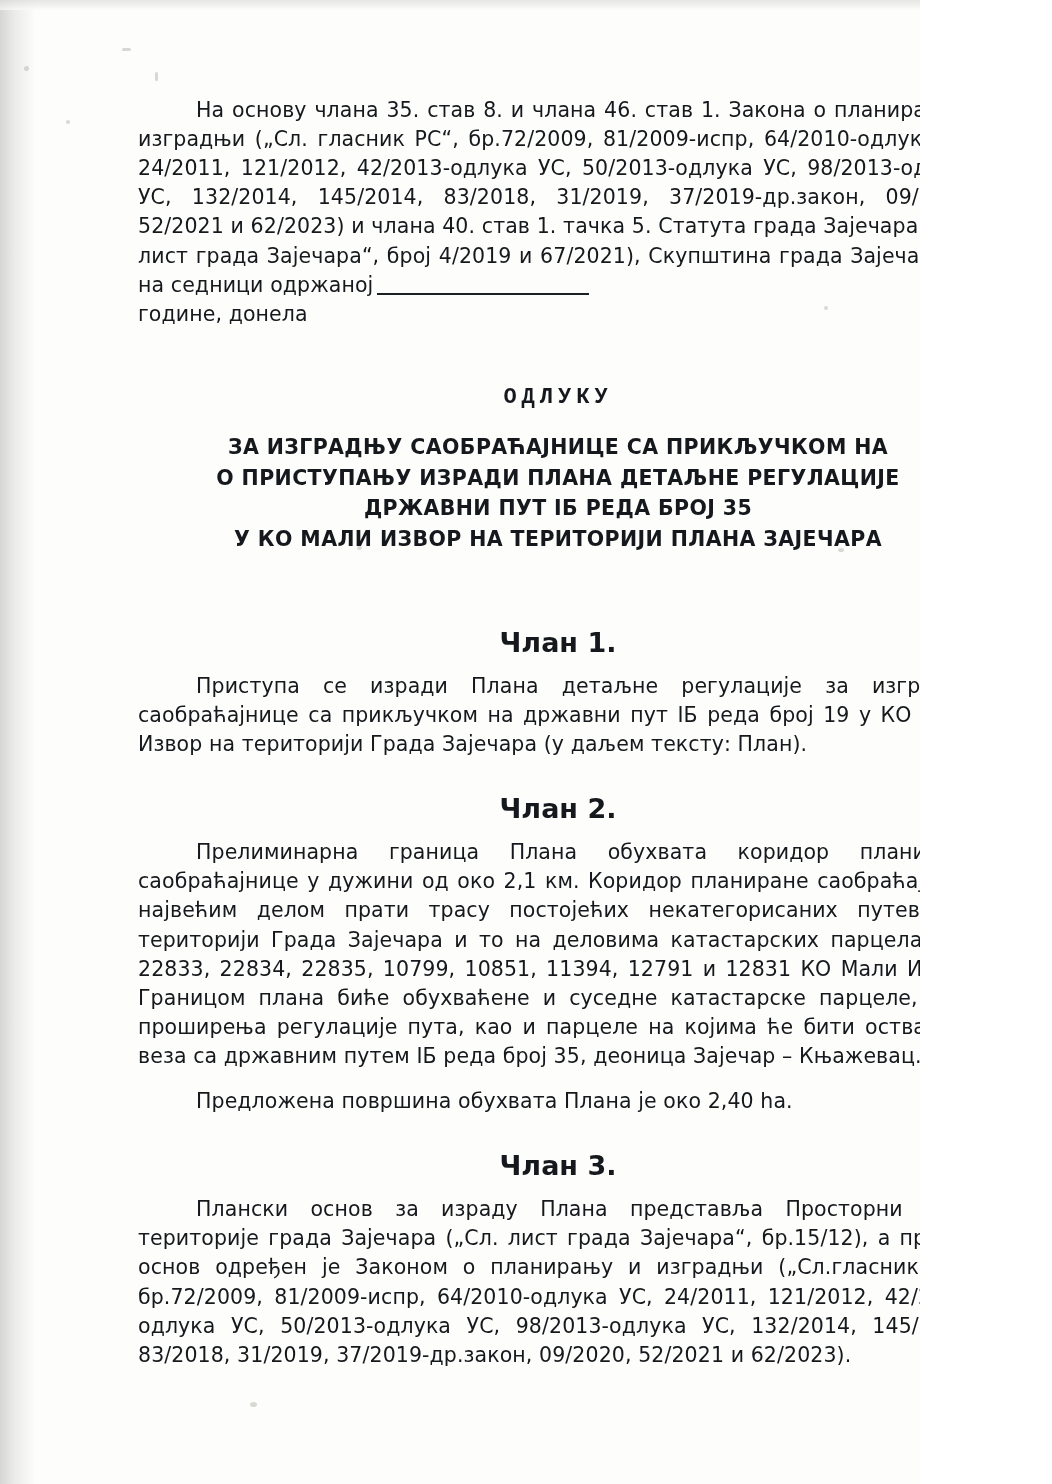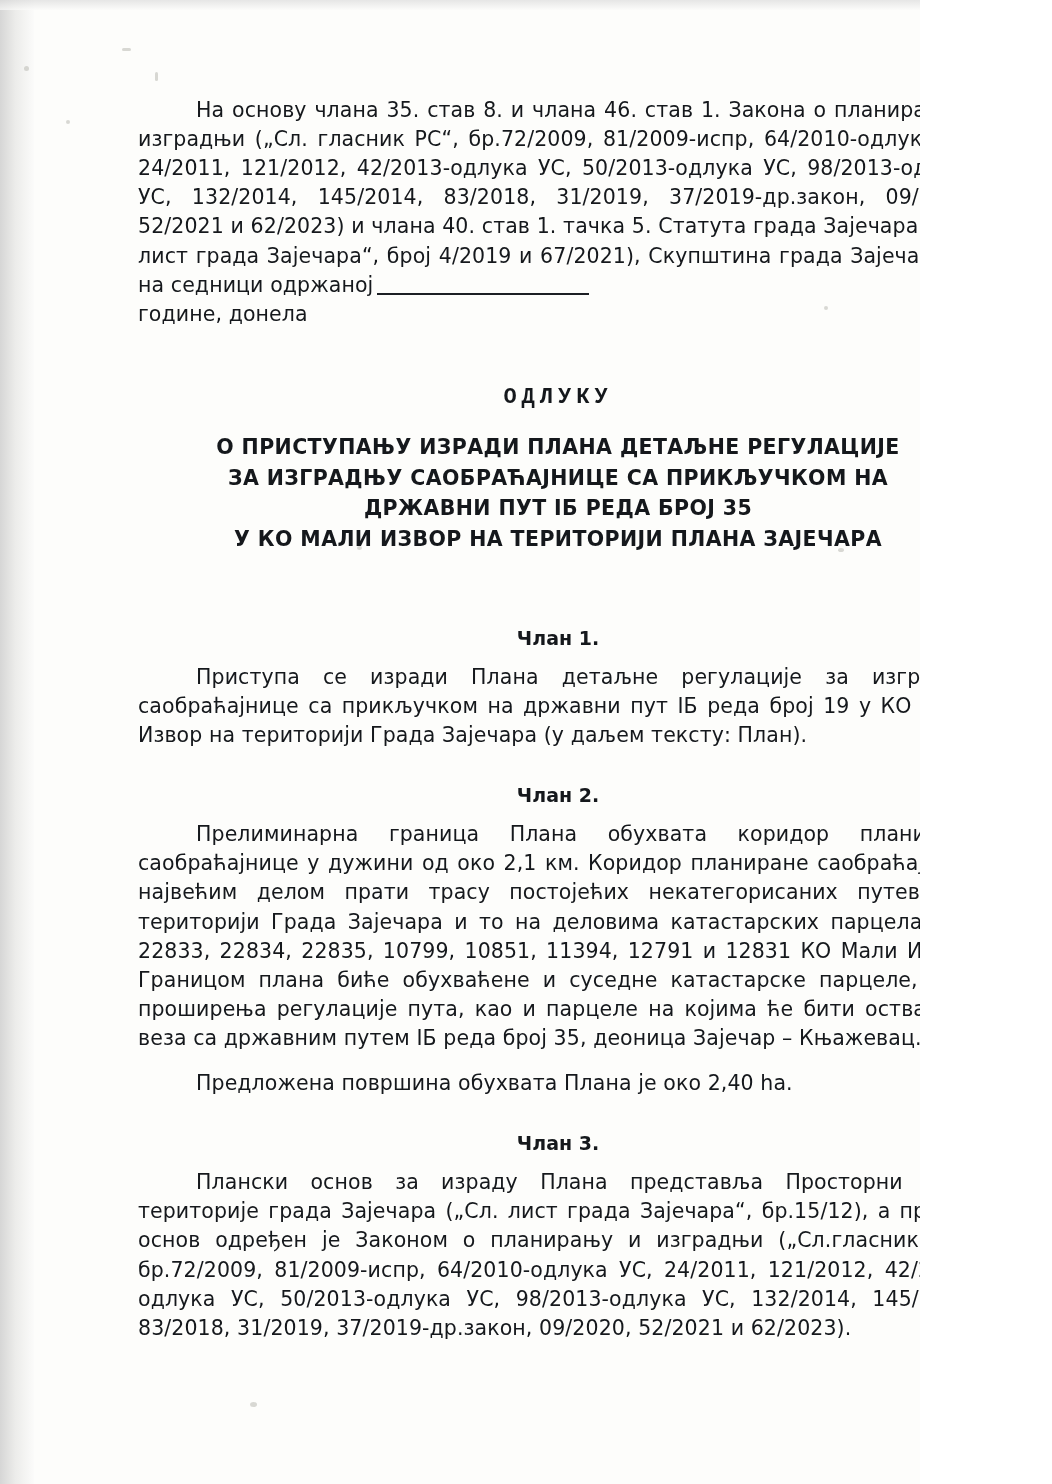--- a/index.html
+++ b/index.html
@@ -87,21 +87,21 @@
   }
   .title-sub {
     font-size: 20.5px;
     font-weight: 700;
     line-height: 1.5;
     letter-spacing: .4px;
   }
 
   .article-head {
     text-align: center;
-    font-size: 19px;
+    font-size: 27px;
     font-weight: 700;
     margin: 34px 0 14px 0;
   }
   .article-head.first {
     margin-top: 72px;
   }
   .block p + p {
     margin-top: 16px;
   }
 </style>
@@ -125,22 +125,22 @@
   <div class="content">
 
     <div class="preamble">
       <p class="indent"><span>На основу члана 35. став 8. и члана 46. став 1. Закона о планирању и изградњи („Сл. гласник РС“, бр.72/2009, 81/2009-испр, 64/2010-одлука УС, 24/2011, 121/2012, 42/2013-одлука УС, 50/2013-одлука УС, 98/2013-одлука УС, 132/2014, 145/2014, 83/2018, 31/2019, 37/2019-др.закон, 09/2020, 52/2021 и 62/2023) и члана 40. став 1. тачка 5. Статута града Зајечара („Сл. лист града Зајечара“, број 4/2019 и 67/2021), Скупштина града Зајечара је, на седници одржаној</span><span class="sig-line"></span></p>
       <p>године, донела</p>
     </div>
 
     <div class="title-block">
       <div class="title-main">ОДЛУКУ</div>
       <div class="title-sub">
+        <div>ЗА ИЗГРАДЊУ САОБРАЋАЈНИЦЕ  СА ПРИКЉУЧКОМ НА</div>
         <div>О ПРИСТУПАЊУ ИЗРАДИ ПЛАНА ДЕТАЉНЕ РЕГУЛАЦИЈЕ</div>
-        <div>ЗА ИЗГРАДЊУ САОБРАЋАЈНИЦЕ  СА ПРИКЉУЧКОМ НА</div>
         <div>ДРЖАВНИ ПУТ IБ РЕДА БРОЈ 35</div>
         <div>У КО МАЛИ ИЗВОР НА ТЕРИТОРИЈИ ПЛАНА ЗАЈЕЧАРА</div>
       </div>
     </div>
 
     <div class="block">
       <div class="article-head first">Члан 1.</div>
       <p class="indent">Приступа се изради Плана детаљне регулације за изградњу саобраћајнице са прикључком на државни пут IБ реда број 19 у КО Мали Извор на територији Града Зајечара (у даљем тексту: План).</p>
     </div>
 

